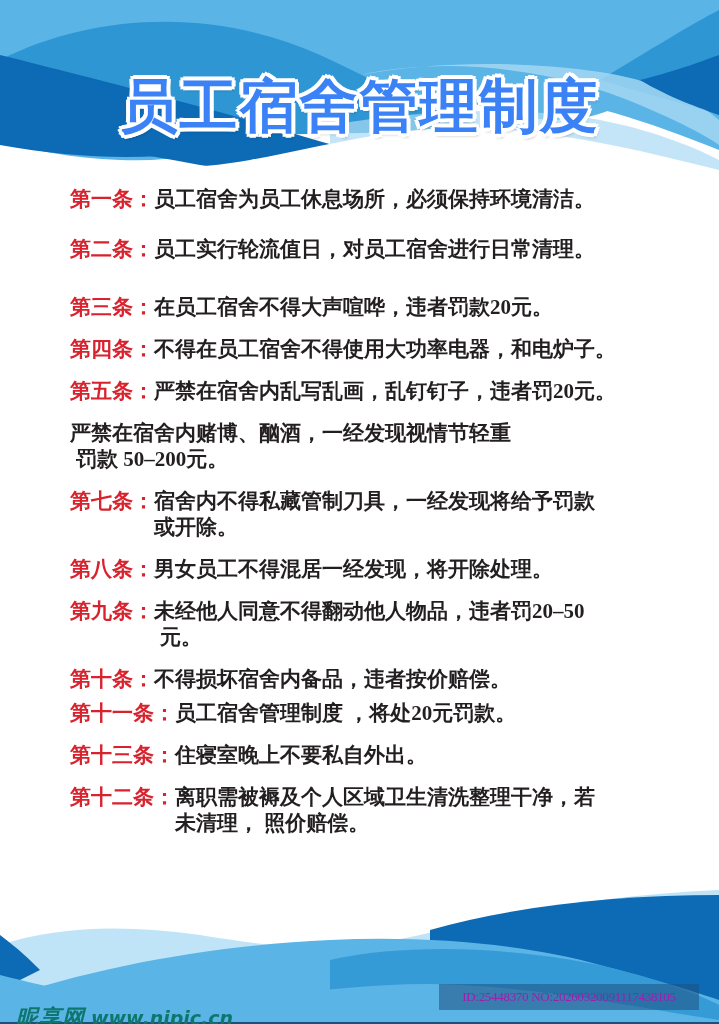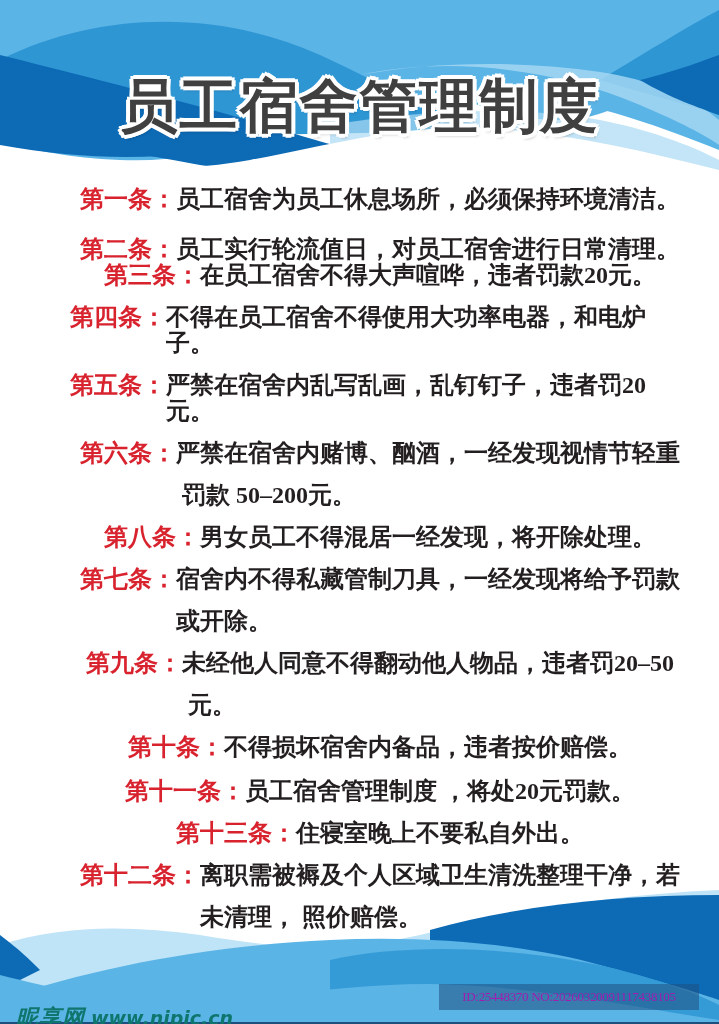--- a/index.html
+++ b/index.html
@@ -5,32 +5,32 @@
   html, body { margin: 0; padding: 0; }
   body {
     width: 719px; height: 1024px; position: relative; overflow: hidden;
     background: #ffffff;
     font-family: "DejaVu Sans", "Liberation Sans", sans-serif;
   }
   .bg { position: absolute; left: 0; top: 0; width: 719px; height: 1024px; }
   .title {
     position: absolute; left: 0; width: 719px; top: 68px; text-align: center;
     font-size: 58px; font-weight: bold; letter-spacing: 2px;
-    color: #404040;
+    color: #3b82f6;
     text-shadow:
       -3px -3px 0 #fff, 3px -3px 0 #fff, -3px 3px 0 #fff, 3px 3px 0 #fff,
       0 -4px 0 #fff, 0 4px 0 #fff, -4px 0 0 #fff, 4px 0 0 #fff,
       2px 4px 3px rgba(0,0,0,0.25);
   }
   .rules { position: absolute; left: 70px; top: 186px; width: 620px; }
-  .rule { display: flex; font-size: 24px; font-weight: bold; line-height: 26px; justify-content: center; }
+  .rule { display: flex; font-size: 21px; font-weight: bold; line-height: 26px; }
   .rule-label { color: #d8232f; white-space: nowrap; flex: none; }
   .rule-text { color: #231f20; font-family: Liberation Serif, serif; }
   .rule-text .l { display: block; }
-  .rule-text .l2 { display: block; margin-top: 16px; padding-left: 6px; }
+  .rule-text .l2 { display: block; padding-left: 6px; }
   .watermark-logo {
     position: absolute; left: 16px; top: 1003px; color: #0f766e;
     font-size: 22px; font-weight: bold; font-style: italic; letter-spacing: 1px;
   }
   .watermark-logo .url { font-size: 19px; margin-left: 6px; letter-spacing: 0; }
   .watermark-id {
     position: absolute; left: 439px; top: 984px; width: 260px; height: 26px;
     background: rgba(30,80,130,0.55); color: #a21caf; font-size: 13px;
     line-height: 26px; text-align: center; font-family: Liberation Serif, serif;
     letter-spacing: -0.3px;
@@ -70,72 +70,71 @@
     <span class="rule-text">
         <span class="l">员工宿舍为员工休息场所，必须保持环境清洁。</span>
       </span>
   </div>
   <div class="rule" style="margin-top:24px">
     <span class="rule-label">第二条：</span>
     <span class="rule-text">
         <span class="l">员工实行轮流值日，对员工宿舍进行日常清理。</span>
       </span>
   </div>
-  <div class="rule" style="margin-top:0">
+  <div class="rule" style="margin-top:32px">
     <span class="rule-label">第三条：</span>
     <span class="rule-text">
         <span class="l">在员工宿舍不得大声喧哗，违者罚款20元。</span>
       </span>
   </div>
   <div class="rule" style="margin-top:16px">
     <span class="rule-label">第四条：</span>
     <span class="rule-text">
         <span class="l">不得在员工宿舍不得使用大功率电器，和电炉子。</span>
       </span>
   </div>
   <div class="rule" style="margin-top:16px">
     <span class="rule-label">第五条：</span>
     <span class="rule-text">
         <span class="l">严禁在宿舍内乱写乱画，乱钉钉子，违者罚20元。</span>
       </span>
   </div>
   <div class="rule" style="margin-top:16px">
-    <span class="rule-label">第六条：</span>
     <span class="rule-text">
         <span class="l">严禁在宿舍内赌博、酗酒，一经发现视情节轻重</span>
         <span class="l2">罚款 50–200元。</span>
-      </span>
-  </div>
-  <div class="rule" style="margin-top:16px">
-    <span class="rule-label">第八条：</span>
-    <span class="rule-text">
-        <span class="l">男女员工不得混居一经发现，将开除处理。</span>
       </span>
   </div>
   <div class="rule" style="margin-top:16px">
     <span class="rule-label">第七条：</span>
     <span class="rule-text">
         <span class="l">宿舍内不得私藏管制刀具，一经发现将给予罚款</span>
         <span class="l2" style="padding-left:0">或开除。</span>
+      </span>
+  </div>
+  <div class="rule" style="margin-top:16px">
+    <span class="rule-label">第八条：</span>
+    <span class="rule-text">
+        <span class="l">男女员工不得混居一经发现，将开除处理。</span>
       </span>
   </div>
   <div class="rule" style="margin-top:16px">
     <span class="rule-label">第九条：</span>
     <span class="rule-text">
         <span class="l">未经他人同意不得翻动他人物品，违者罚20–50</span>
         <span class="l2">元。</span>
       </span>
   </div>
   <div class="rule" style="margin-top:16px">
     <span class="rule-label">第十条：</span>
     <span class="rule-text">
         <span class="l">不得损坏宿舍内备品，违者按价赔偿。</span>
       </span>
   </div>
-  <div class="rule" style="margin-top:18px">
+  <div class="rule" style="margin-top:8px">
     <span class="rule-label">第十一条：</span>
     <span class="rule-text">
         <span class="l">员工宿舍管理制度 ，将处20元罚款。</span>
       </span>
   </div>
   <div class="rule" style="margin-top:16px">
     <span class="rule-label">第十三条：</span>
     <span class="rule-text">
         <span class="l">住寝室晚上不要私自外出。</span>
       </span>

